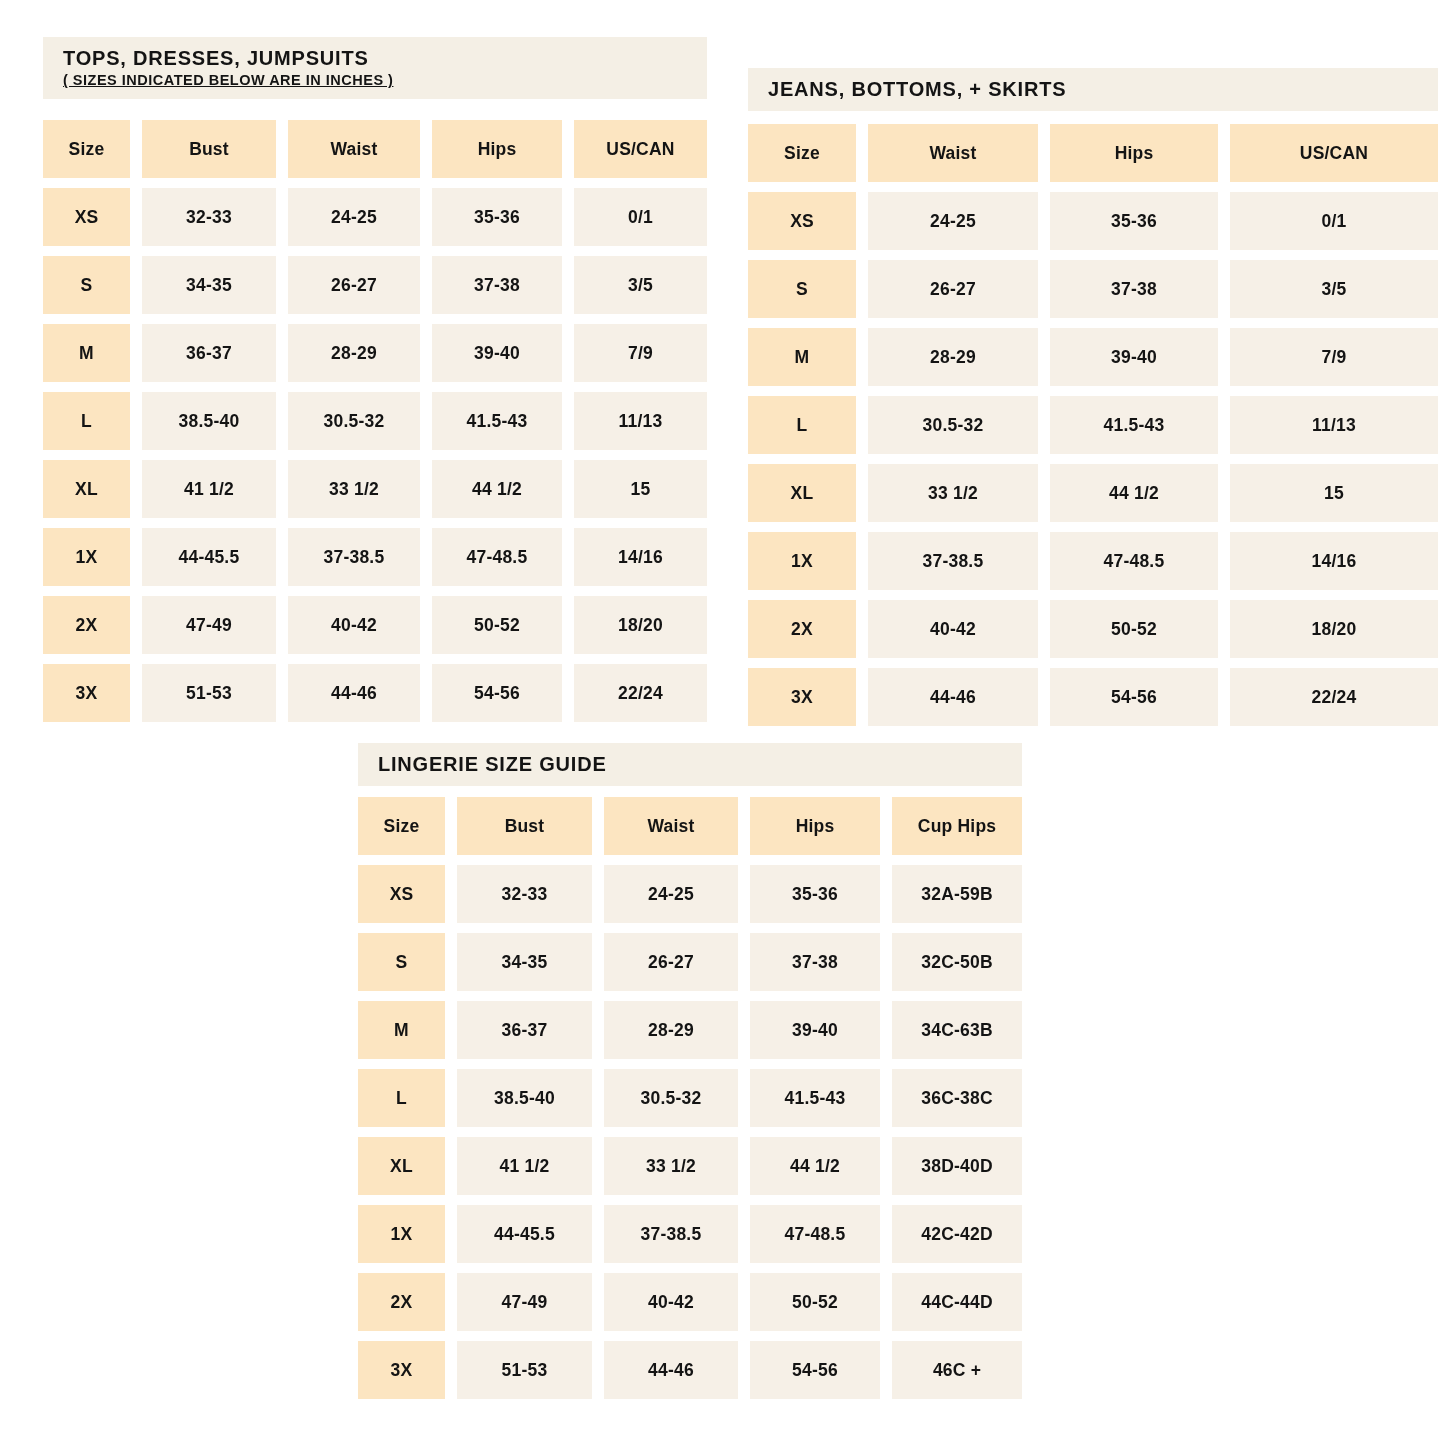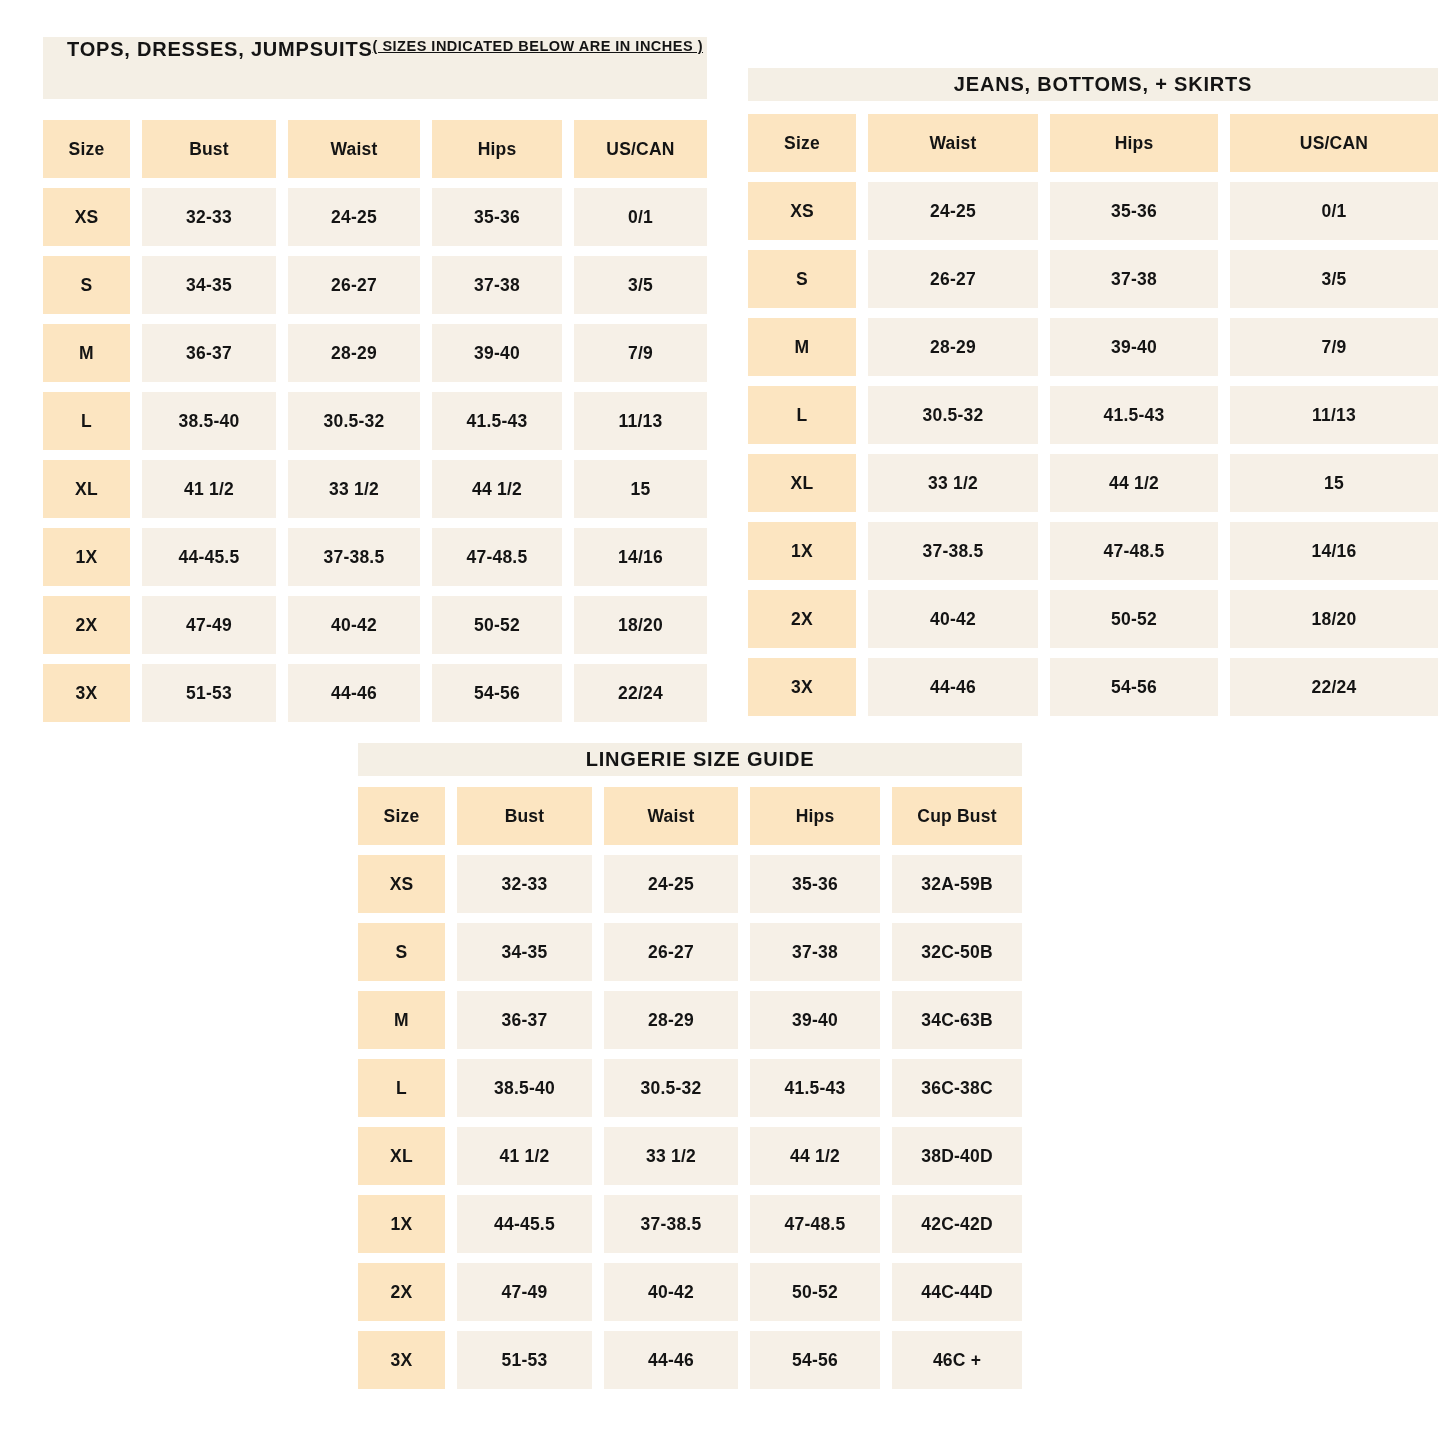--- a/index.html
+++ b/index.html
@@ -1,23 +1,23 @@
 <!DOCTYPE html>
 <html><head>
 <meta charset="utf-8">
 <style>
   html,body{margin:0;padding:0;}
   body{
     width:1445px;height:1445px;position:relative;background:#ffffff;
     font-family:"Liberation Sans", sans-serif;color:#141414;overflow:hidden;
   }
   .tbl{position:absolute;}
-  .bar{background:#f4efe5;display:flex;justify-content:center;padding-left:20px;box-sizing:border-box;}
+  .bar{background:#f4efe5;display:flex;flex-direction:column;justify-content:center;padding-left:20px;box-sizing:border-box;}
   .bar-tall{height:62px;}
-  .bar-short{height:33px;align-items:center;}
+  .bar-short{height:43px;}
   .bar .ttl{font-weight:700;font-size:20px;letter-spacing:0.8px;line-height:1.25;}
   .bar .sub{font-weight:700;font-size:14.5px;letter-spacing:0.5px;line-height:1.25;text-decoration:underline;}
   .g{display:grid;column-gap:12px;row-gap:10px;grid-auto-rows:58px;}
   .g1{margin-top:21px;grid-template-columns:87px 134px 132px 130px 1fr;}
   .g2{margin-top:13px;grid-template-columns:108px 170px 168px 1fr;}
   .g3{margin-top:11px;grid-template-columns:87px 135px 134px 130px 1fr;}
   .c{display:flex;align-items:center;justify-content:center;font-weight:700;font-size:17.5px;letter-spacing:0.2px;}
   .p{background:#fce5c1;}
   .d{background:#f6f0e7;}
   .t1{left:43px;top:37px;width:664px;}
@@ -143,21 +143,21 @@
 
 <div class="tbl t3">
   <div class="bar bar-short">
     <div class="ttl">LINGERIE SIZE GUIDE</div>
   </div>
   <div class="g g3">
     <div class="c p">Size</div>
     <div class="c p">Bust</div>
     <div class="c p">Waist</div>
     <div class="c p">Hips</div>
-    <div class="c p">Cup Bust</div>
+    <div class="c p">Cup Hips</div>
 
     <div class="c p">XS</div>
     <div class="c d">32-33</div>
     <div class="c d">24-25</div>
     <div class="c d">35-36</div>
     <div class="c d">32A-59B</div>
 
     <div class="c p">S</div>
     <div class="c d">34-35</div>
     <div class="c d">26-27</div>

